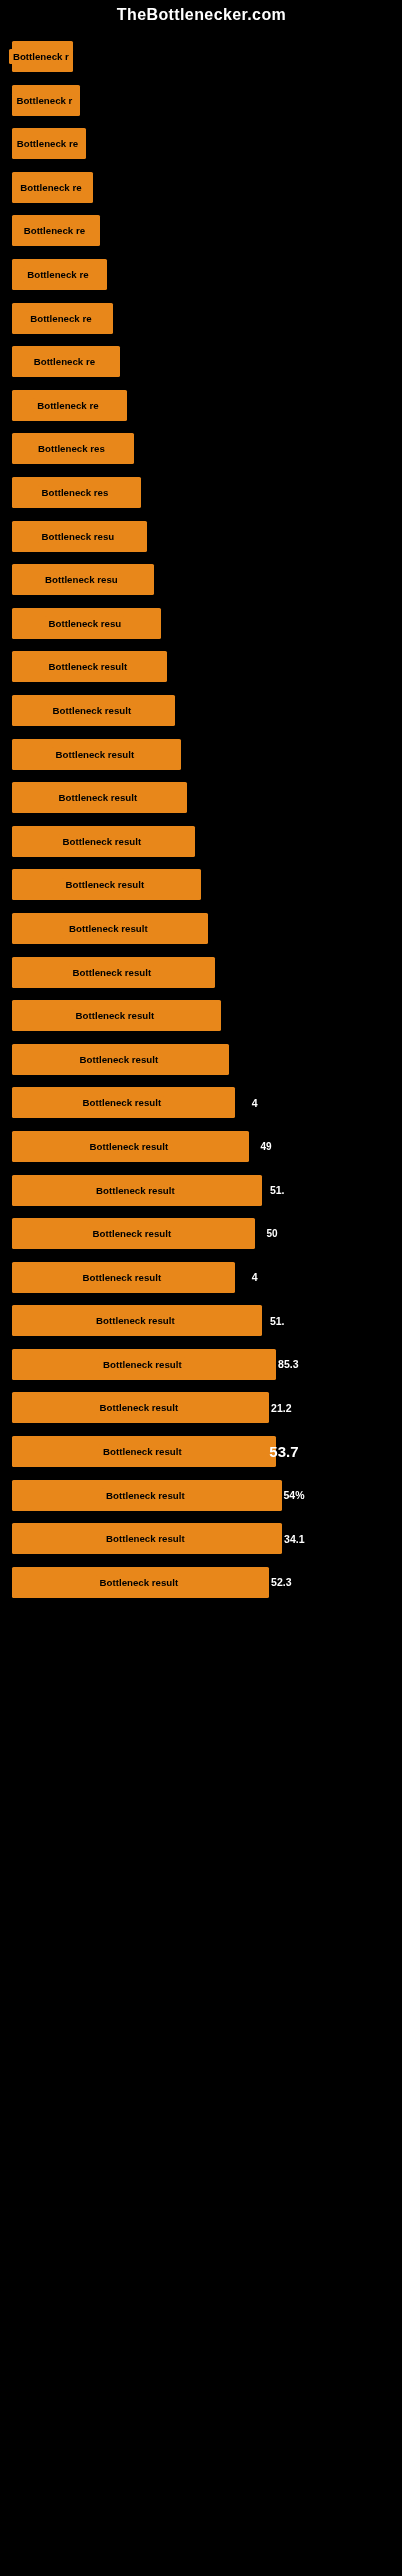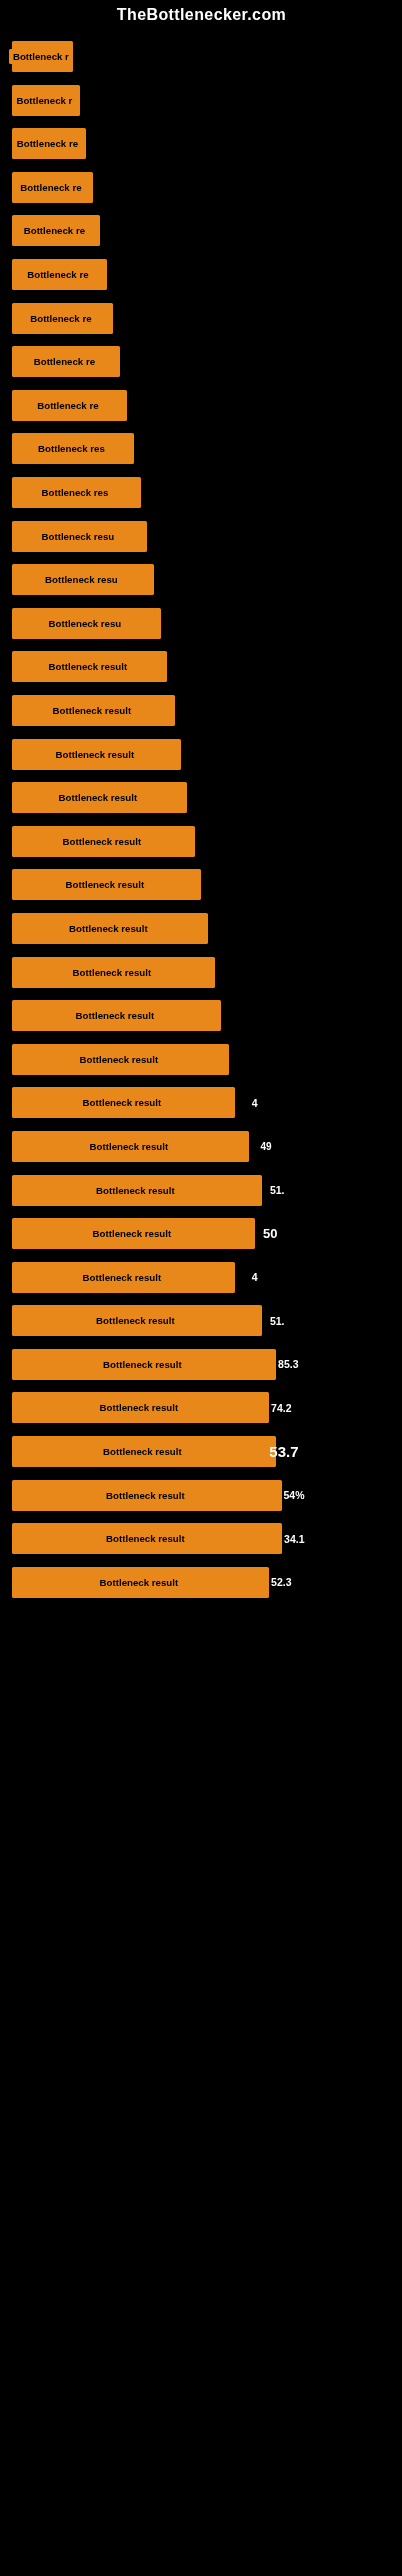--- a/index.html
+++ b/index.html
@@ -285,21 +285,21 @@
       <div class="bar-bg" style="width: 250px; background: #e8871a; height: 31px; border-radius: 1.6px; display: flex; align-items: center; position: relative;">
         <span class="label-text">Bottleneck result</span>
         <span class="bar-value" style="position: absolute; right: -22.5px; color: #fff; font-size: 10.5px; font-weight: bold;">51.</span>
       </div>
     </div>
   </div>
     <div class="bar-row">
     <div class="bar-container">
       <div class="bar-bg" style="width: 243px; background: #e8871a; height: 31px; border-radius: 1.6px; display: flex; align-items: center; position: relative;">
         <span class="label-text">Bottleneck result</span>
-        <span class="bar-value" style="position: absolute; right: -22.5px; color: #fff; font-size: 13px; font-weight: bold;">50</span>
+        <span class="bar-value" style="position: absolute; right: -22.5px; color: #fff; font-size: 10px; font-weight: bold;">50</span>
       </div>
     </div>
   </div>
     <div class="bar-row">
     <div class="bar-container">
       <div class="bar-bg" style="width: 223px; background: #e8871a; height: 31px; border-radius: 1.6px; display: flex; align-items: center; position: relative;">
         <span class="label-text">Bottleneck result</span>
         <span class="bar-value" style="position: absolute; right: -22.5px; color: #fff; font-size: 10.5px; font-weight: bold;">4</span>
       </div>
     </div>
@@ -317,21 +317,21 @@
       <div class="bar-bg" style="width: 264px; background: #e8871a; height: 31px; border-radius: 1.6px; display: flex; align-items: center; position: relative;">
         <span class="label-text">Bottleneck result</span>
         <span class="bar-value" style="position: absolute; right: -22.5px; color: #fff; font-size: 10.5px; font-weight: bold;">85.3</span>
       </div>
     </div>
   </div>
     <div class="bar-row">
     <div class="bar-container">
       <div class="bar-bg" style="width: 257px; background: #e8871a; height: 31px; border-radius: 1.6px; display: flex; align-items: center; position: relative;">
         <span class="label-text">Bottleneck result</span>
-        <span class="bar-value" style="position: absolute; right: -22.5px; color: #fff; font-size: 10.5px; font-weight: bold;">74.2</span>
+        <span class="bar-value" style="position: absolute; right: -22.5px; color: #fff; font-size: 10.5px; font-weight: bold;">21.2</span>
       </div>
     </div>
   </div>
     <div class="bar-row">
     <div class="bar-container">
       <div class="bar-bg" style="width: 264px; background: #e8871a; height: 31px; border-radius: 1.6px; display: flex; align-items: center; position: relative;">
         <span class="label-text">Bottleneck result</span>
         <span class="bar-value" style="position: absolute; right: -22.5px; color: #fff; font-size: 15px; font-weight: bold;">53.7</span>
       </div>
     </div>

